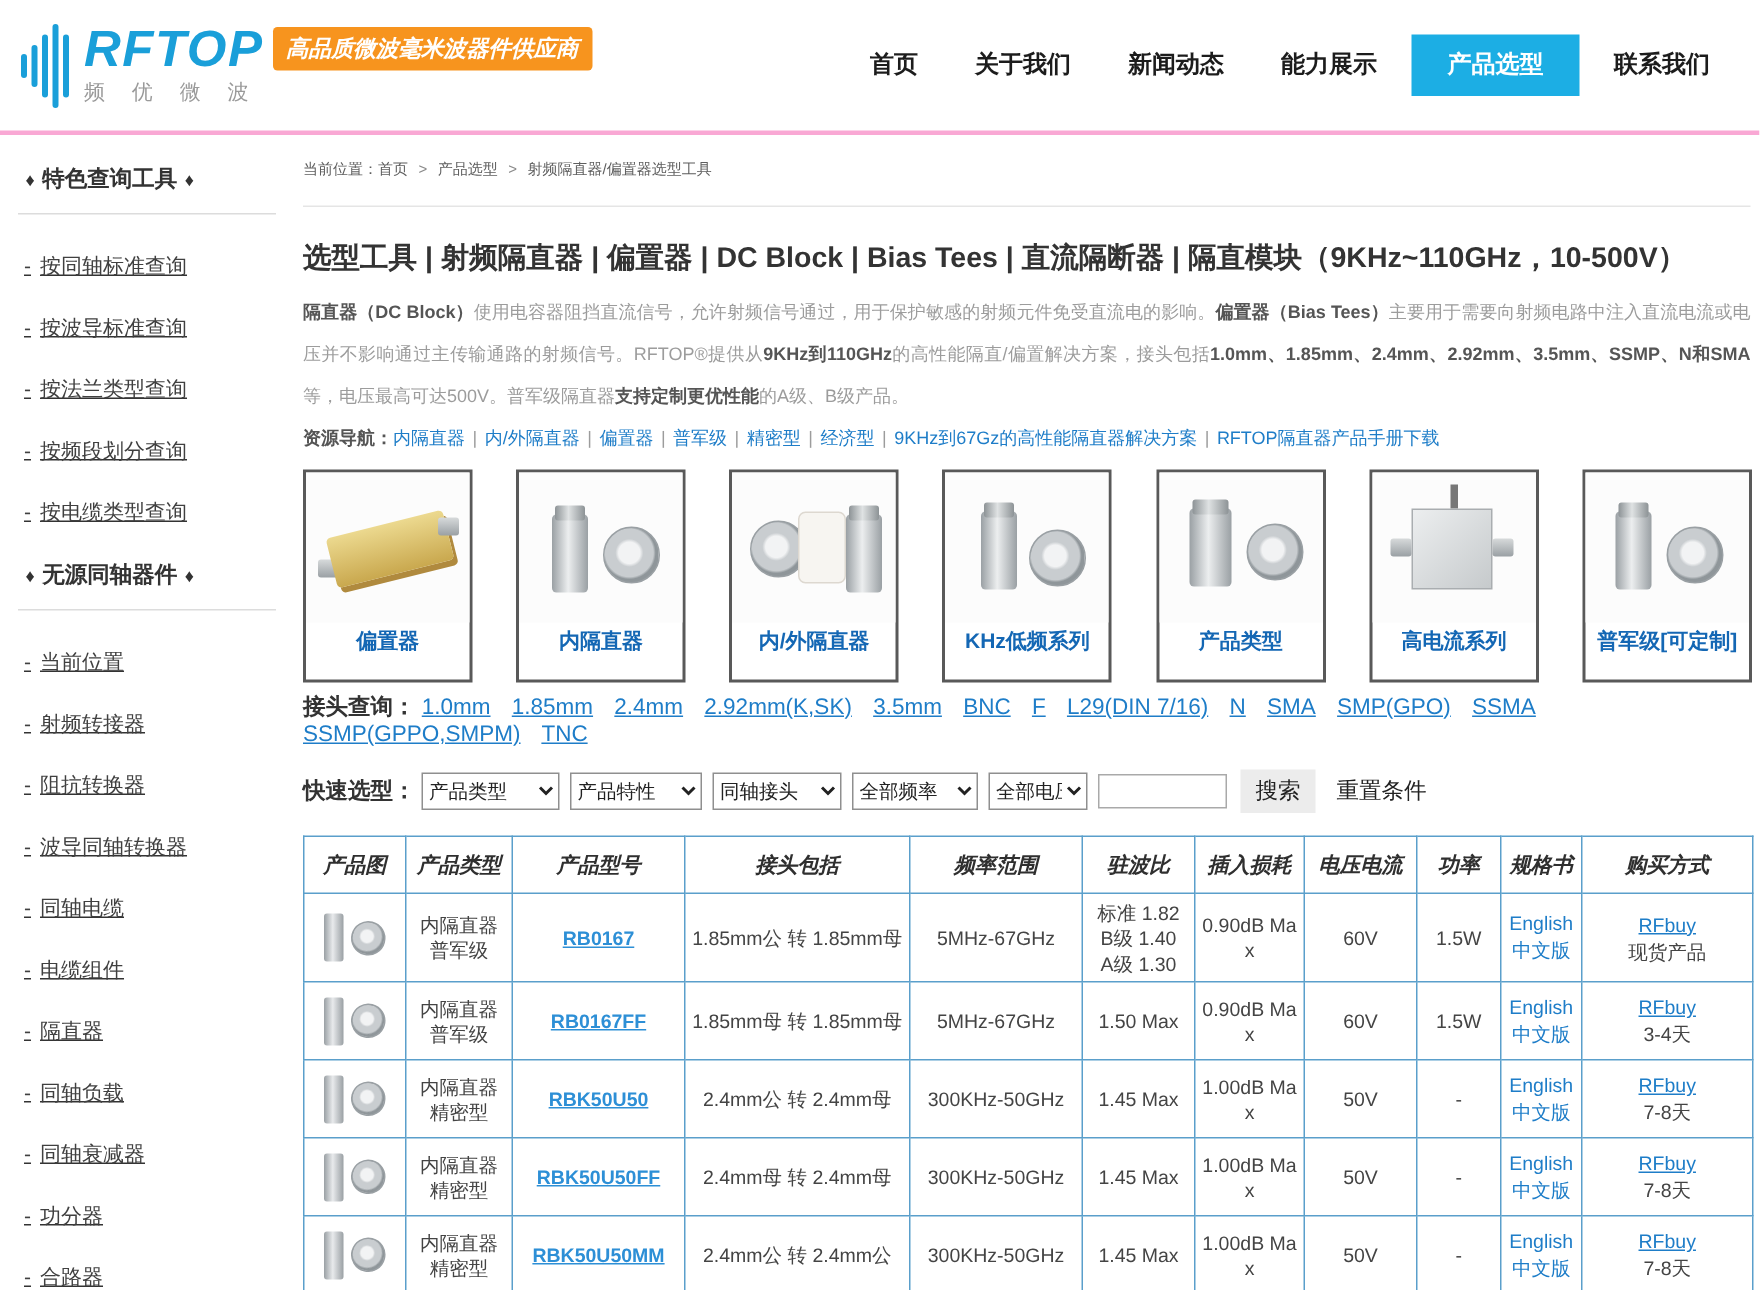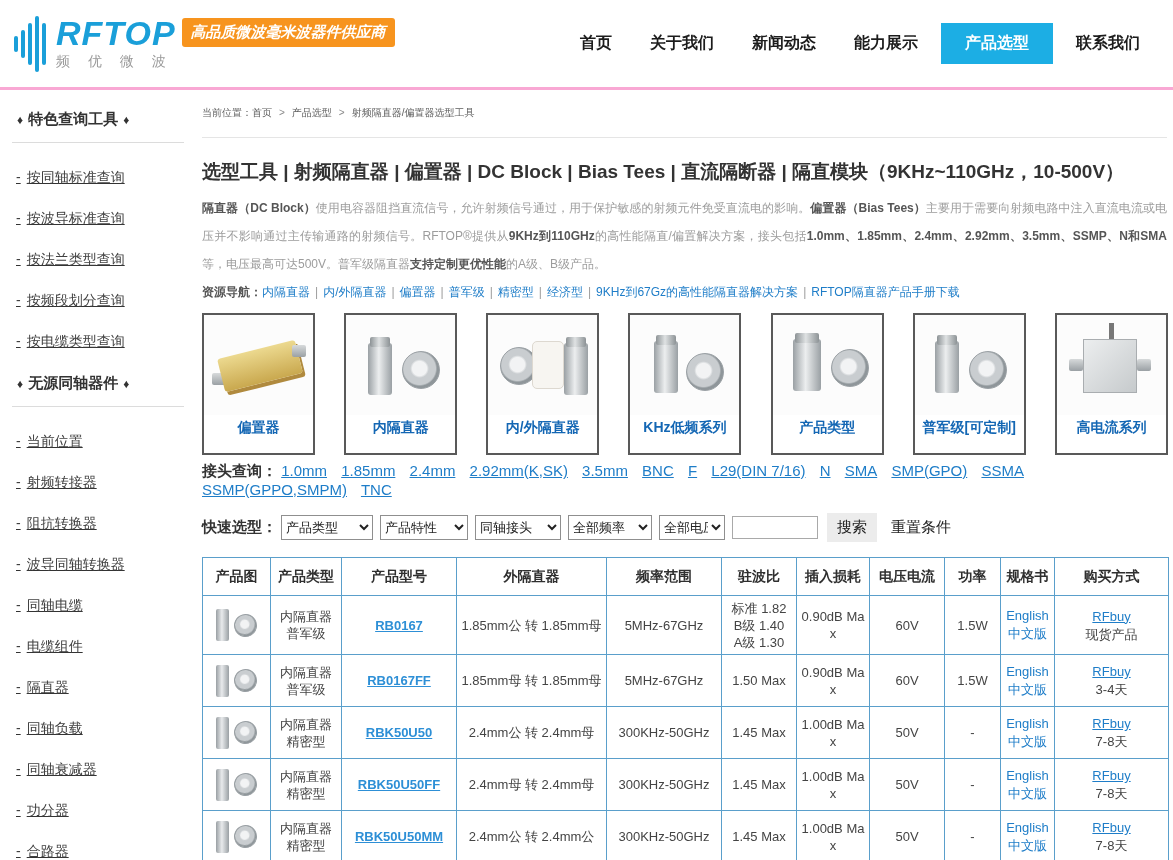--- a/index.html
+++ b/index.html
@@ -69,21 +69,21 @@
   .quick { margin-top:15px; display:flex; align-items:center; font-size:15px; color:#333; }
   .q-label { font-weight:bold; margin-right:4px; }
   .quick select { height:25px; border:1px solid #8f8f8f; background:#fff; color:#222; font-size:13px; margin-right:7px; font-family:inherit; }
   .sel-a { width:92px; } .sel-b { width:88px; } .sel-c { width:86px; } .sel-d { width:84px; } .sel-e { width:66px; }
   .search-input { width:86px; height:23px; border:1px solid #a9a9a9; margin-right:9px; padding:0 4px; font-size:13px; }
   .search-btn { background:#ececec; border:0; font-size:15px; color:#222; padding:5px 10px; cursor:pointer; font-family:inherit; }
   .reset { margin-left:14px; cursor:pointer; color:#222; }
   
   .ptable { border-collapse:collapse; table-layout:fixed; width:966px; margin-top:15px; }
   .ptable th, .ptable td { border:1px solid #5A9FCB; text-align:center; vertical-align:middle; padding:2px 3px; font-size:13px; color:#444; word-break:break-all; line-height:17px; }
-  .ptable th { font-size:14px; font-weight:bold; color:#2f2f2f; height:38px; padding:0 2px; }
+  .ptable th { font-size:14px; font-weight:bold; color:#2f2f2f; height:38px; padding:0 2px;font-style:italic; }
   .row-tall td { height:59px; }
   .row-std td { height:52px; }
   .model-link { color:#2D8FD6; font-weight:bold; text-decoration:underline; cursor:pointer; }
   .cell-link { color:#1E7DC8; cursor:pointer; display:block; line-height:18px; }
   .buy-link { color:#1E7DC8; cursor:pointer; text-decoration:underline; display:block; line-height:18px; }
   .cell-line { display:block; line-height:17px; }
   .thumb { display:flex; align-items:center; justify-content:center; cursor:pointer; height:44px; }
   .t-cyl { width:13px; height:32px; border-radius:2px; background:linear-gradient(90deg,#9aa0a4,#e8eaec 45%,#9aa0a4); }
   .t-disc { width:23px; height:23px; border-radius:50%; margin-left:5px; transform:rotate(14deg); border:1px solid #9aa0a4; background:radial-gradient(circle at 45% 45%, #f2f3f4 0 25%, #c9cdd0 32% 58%, #8f969a 64% 100%); }
 </style>
@@ -196,33 +196,33 @@
       </div>
       <div class="card">
         <div class="card-img">
           <span class="shape s-cyl" style="left:20px;top:24px;width:28px;"></span>
           <span class="shape s-disc" style="left:58px;top:34px;"></span>
         </div>
         <div class="card-label">产品类型</div>
       </div>
       <div class="card">
         <div class="card-img">
-          <span class="shape s-cyl" style="left:20px;top:26px;"></span>
-          <span class="shape s-disc" style="left:54px;top:36px;"></span>
-        </div>
-        <div class="card-label">普军级[可定制]</div>
-      </div>
-      <div class="card">
-        <div class="card-img">
           <span class="shape s-pin" style="left:52px;top:8px;"></span>
           <span class="shape s-alu" style="left:26px;top:24px;"></span>
           <span class="shape s-stub" style="left:12px;top:44px;"></span>
           <span class="shape s-stub" style="left:80px;top:44px;"></span>
         </div>
         <div class="card-label">高电流系列</div>
+      </div>
+      <div class="card">
+        <div class="card-img">
+          <span class="shape s-cyl" style="left:20px;top:26px;"></span>
+          <span class="shape s-disc" style="left:54px;top:36px;"></span>
+        </div>
+        <div class="card-label">普军级[可定制]</div>
       </div>
     </div>
 
     <div class="connector">
       <span class="conn-label">接头查询：</span>
       <span class="conn-link">1.0mm</span>
       <span class="conn-link">1.85mm</span>
       <span class="conn-link">2.4mm</span>
       <span class="conn-link">2.92mm(K,SK)</span>
       <span class="conn-link">3.5mm</span>
@@ -261,21 +261,21 @@
           <col style="width:75px">
           <col style="width:56px">
           <col style="width:54px">
           <col style="width:114px">
       </colgroup>
       <tbody>
           <tr>
         <th>产品图</th>
         <th>产品类型</th>
         <th>产品型号</th>
-        <th>外隔直器</th>
+        <th>接头包括</th>
         <th>频率范围</th>
         <th>驻波比</th>
         <th>插入损耗</th>
         <th>电压电流</th>
         <th>功率</th>
         <th>规格书</th>
         <th>购买方式</th>
       </tr>
 
       <tr class="row-tall">

